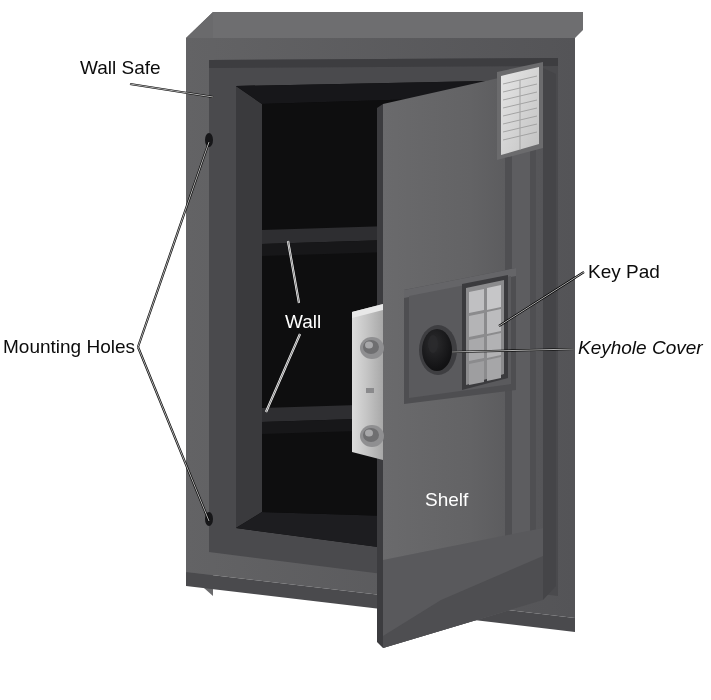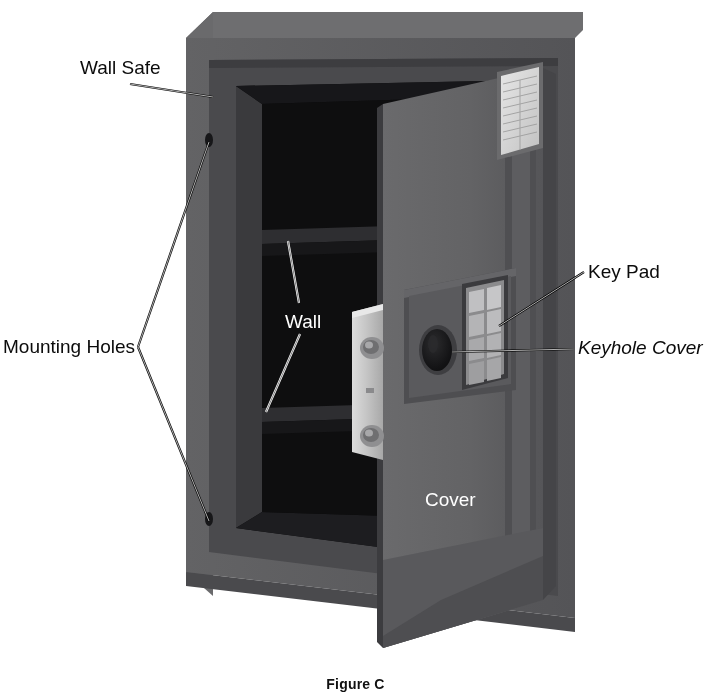--- a/index.html
+++ b/index.html
@@ -235,17 +235,16 @@
   <div class="callout" style="left:80px; top:58px;">Wall Safe</div>
 
   <div class="callout" style="left:3px; top:337px;">Mounting Holes</div>
 
   <div class="callout on-dark" style="left:285px; top:312px;">Wall</div>
 
   <div class="callout" style="left:588px; top:262px;text-align:right;">Key Pad</div>
 
   <div class="callout" style="left:578px; top:338px;font-style:italic;">Keyhole Cover</div>
 
-  <div class="callout on-dark" style="left:425px; top:490px;">Cover</div>
-
-  <div id="caption">Figure C</div>
+  <div class="callout on-dark" style="left:425px; top:490px;">Shelf</div>
+
 
 </div>
 
 </body></html>

